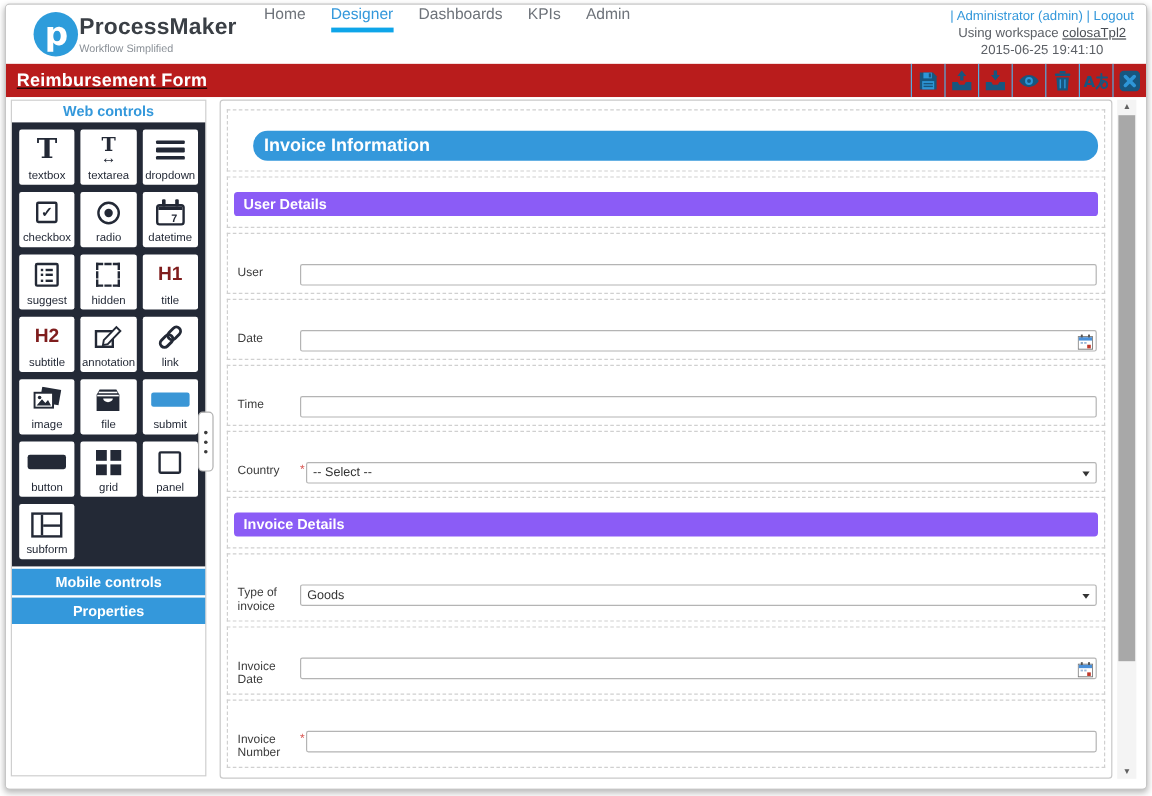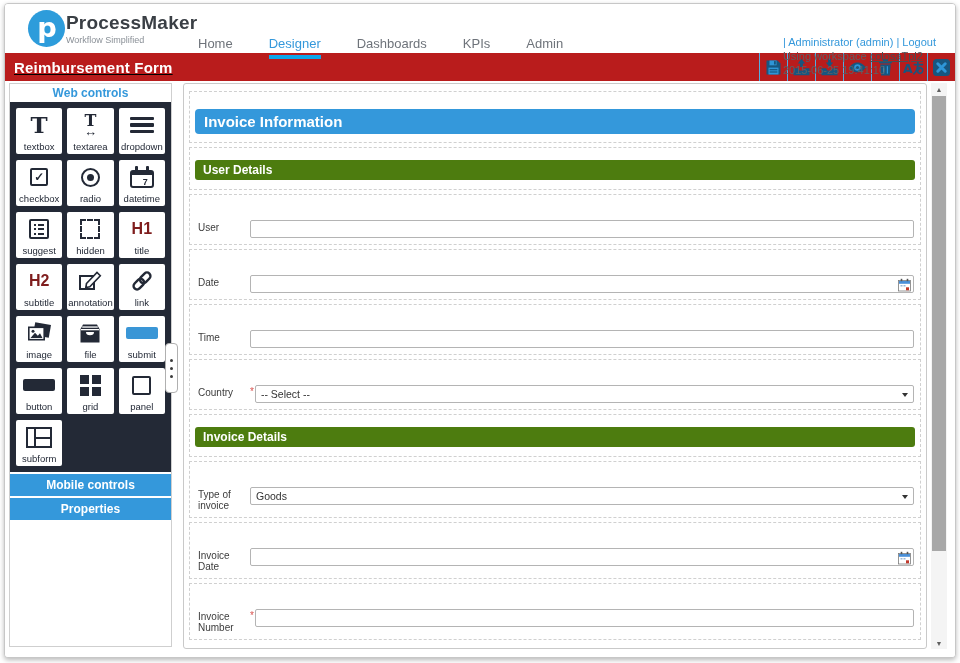--- a/index.html
+++ b/index.html
@@ -9,25 +9,25 @@
             border-radius:4px; background:#fff; box-shadow:0 2px 5px rgba(0,0,0,.28); overflow:hidden; }
 
   
   .app-header { position:relative; height:49px; background:#fff; }
   .logo-area { position:absolute; left:22px; top:5px; display:flex; align-items:center; }
   .logo-mark { width:39px; height:39px; }
   .logo-text { }
   .logo-title { font-size:19px; font-weight:bold; color:#3a3f45; letter-spacing:.2px; }
   .logo-sub { font-size:9px; color:#8a9097; margin-top:1px; }
 
-  .main-nav { position:absolute; left:193px; top:0; height:49px; display:flex; align-items:flex-end; gap:36px; }
+  .main-nav { position:absolute; left:215px; top:0; height:49px; display:flex; align-items:flex-start; gap:21px; }
   .nav-item { font-size:13px; color:#6e737a; cursor:pointer; padding-bottom:2px; }
   .nav-item.active { color:#3498db; border-bottom:4px solid #0ea5e9; padding-bottom:4px; margin-bottom:-6px; }
 
-  .user-info { position:absolute; right:19px; top:3px; text-align:left; font-size:11px; line-height:14px; color:#5c6066;margin-top:28px; }
+  .user-info { position:absolute; right:10px; top:3px; text-align:center; font-size:11px; line-height:14px; color:#5c6066; }
   .user-info .blue-link { color:#3498db; text-decoration:none; cursor:pointer; }
   .user-info .sep { color:#3498db; }
   .ws-link { color:#4a4e54; text-decoration:underline; cursor:pointer; }
 
   
   .title-bar { height:28px; background:#b91c1c; display:flex; align-items:center;text-decoration:underline; }
   .doc-title { color:#fff; font-weight:bold; font-size:15px; padding-left:9px; letter-spacing:.2px; }
   .toolbar { margin-left:auto; display:flex; height:100%; }
   .tool-btn { width:28px; height:100%; display:flex; align-items:center; justify-content:center;
               border-left:1px solid #55ace0; cursor:pointer; }
@@ -83,22 +83,22 @@
               align-items:center; justify-content:center; gap:5px; cursor:col-resize; }
   .splitter i { width:3px; height:3px; border-radius:50%; background:#3c3c3c; }
 
   
   .canvas { position:absolute; left:178px; top:2px; right:28px; bottom:8px; border:1px solid #c9c9c9;
             border-radius:3px; background:#fff; padding:7px 5px; overflow:hidden; }
   .frow { border:1px dashed #d0d0d0; margin-bottom:4px; background:#fff; }
   .frow.title-row { padding:17px 5px 8px; }
   .frow.subtitle-row { padding:12px 5px 9px; }
   .frow.field-row { padding:25px 6px 6px; }
-  .sec-title { background:#3498db; border-radius:4px; color:#fff; font-weight:bold; font-size:15px; padding:4px 9px; cursor:pointer; }
-  .sec-sub { background:#4d7c0f; border-radius:3px; color:#fff; font-weight:bold; font-size:12px; padding:3px 8px; cursor:pointer; }
+  .sec-title { background:#3498db; border-radius:12px; color:#fff; font-weight:bold; font-size:15px; padding:4px 9px; cursor:pointer;margin-left:16px; }
+  .sec-sub { background:#8b5cf6; border-radius:3px; color:#fff; font-weight:bold; font-size:12px; padding:3px 8px; cursor:pointer; }
   .fgroup { display:flex; align-items:flex-start; }
   .flabel { width:54px; flex:none; font-size:10px; color:#3c3c3c; line-height:11px; padding:2px 4px 0 2px; }
   .req { color:#d9534f; font-size:10px; flex:none; margin:1px 1px 0 0; }
   .control { flex:1; height:18px; border:1px solid #b4b4b4; border-radius:2px; background:#fff; position:relative;
              display:flex; align-items:center; padding:0 5px; font-size:10.5px; color:#333; cursor:text; }
   .control.select { cursor:pointer; }
   .cal-btn { position:absolute; right:2px; top:2px; cursor:pointer; line-height:0; }
   .caret { position:absolute; right:5px; top:7px; width:0; height:0; border-left:3.5px solid transparent;
            border-right:3.5px solid transparent; border-top:4.5px solid #333; }
 

